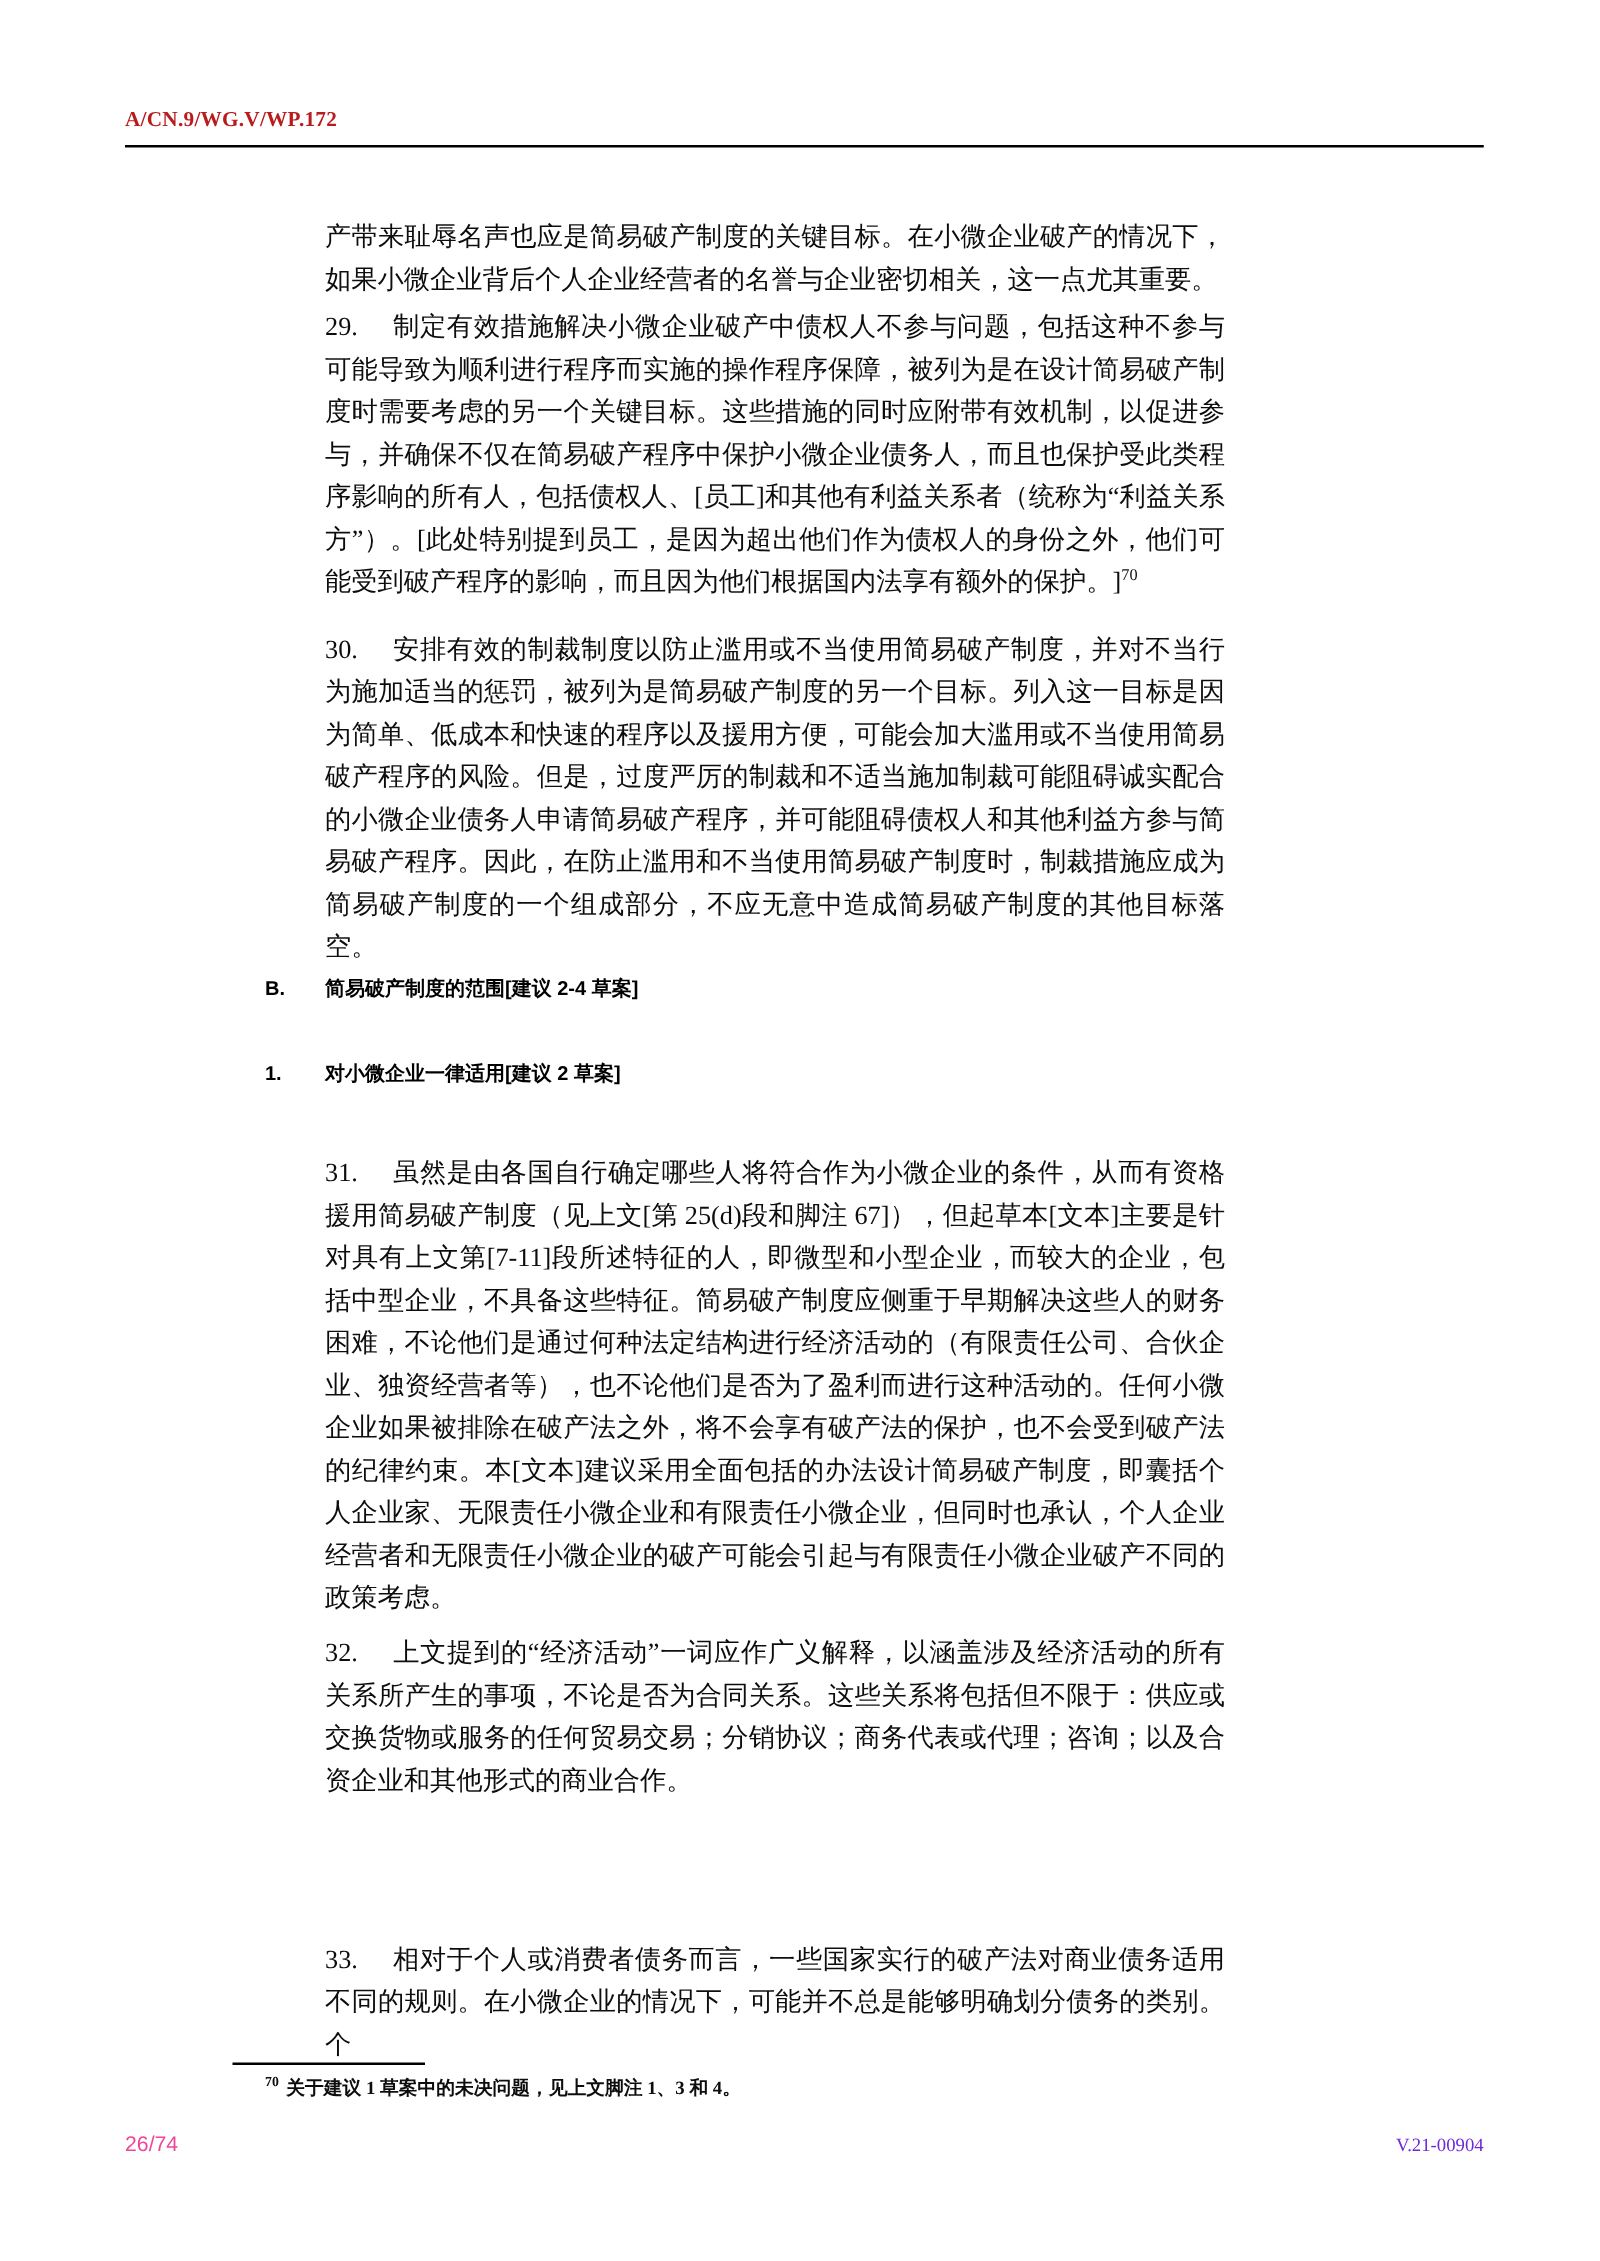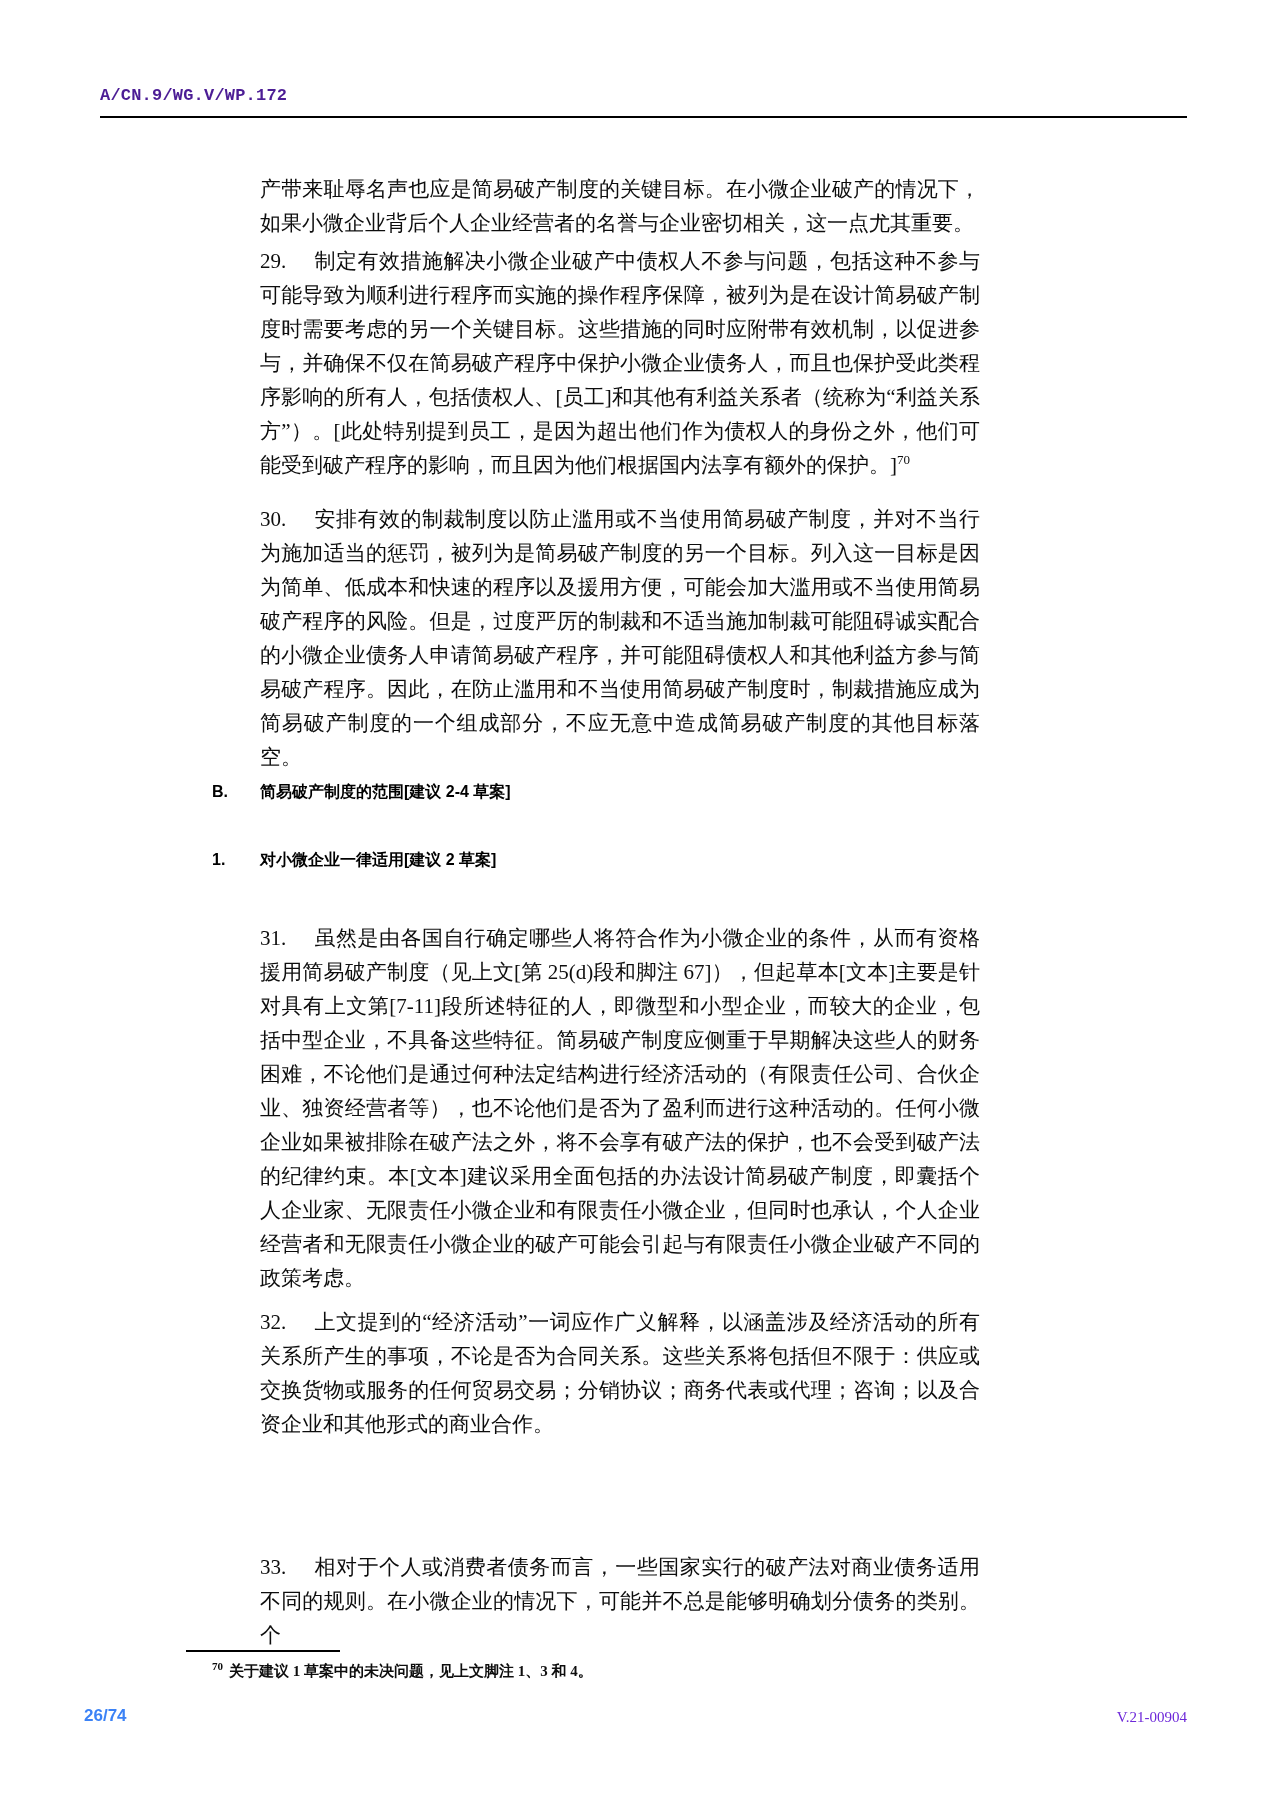--- a/index.html
+++ b/index.html
@@ -10,25 +10,25 @@
     background: #ffffff;
     color: #111111;
     margin: 0 auto;
     overflow: hidden;
     font-family: "Liberation Serif", "DejaVu Serif", serif;
   }
   .doc-symbol {
     position: absolute;
     left: 100px;
     top: 86px;
-    font-family: Liberation Mono, monospace;
+    font-family: Liberation Serif, serif;
     font-weight: bold;
     font-size: 17px;
     letter-spacing: 0.2px;
-    color: #4c1d95;
+    color: #b91c1c;
   }
   .header-rule {
     position: absolute;
     left: 100px;
     top: 116px;
     width: 1087px;
     height: 2px;
     background: #000000;
   }
   .body-para {
@@ -87,26 +87,26 @@
     color: #0d0d0d;
   }
   .footnote .fnmark {
     font-size: 11px;
     vertical-align: super;
     line-height: 0;
     margin-right: 6px;
   }
   .page-number {
     position: absolute;
-    left: 84px;
+    left: 100px;
     top: 1706px;
     font-family: "Liberation Sans", "DejaVu Sans", sans-serif;
-    font-weight: bold;
+    font-weight: normal;
     font-size: 17px;
-    color: #3b82f6;
+    color: #ec4899;
   }
   .doc-ref {
     position: absolute;
     right: 93px;
     top: 1709px;
     font-family: "Liberation Serif", "DejaVu Serif", serif;
     font-size: 15px;
     color: #6d28d9;
   }
 </style>

